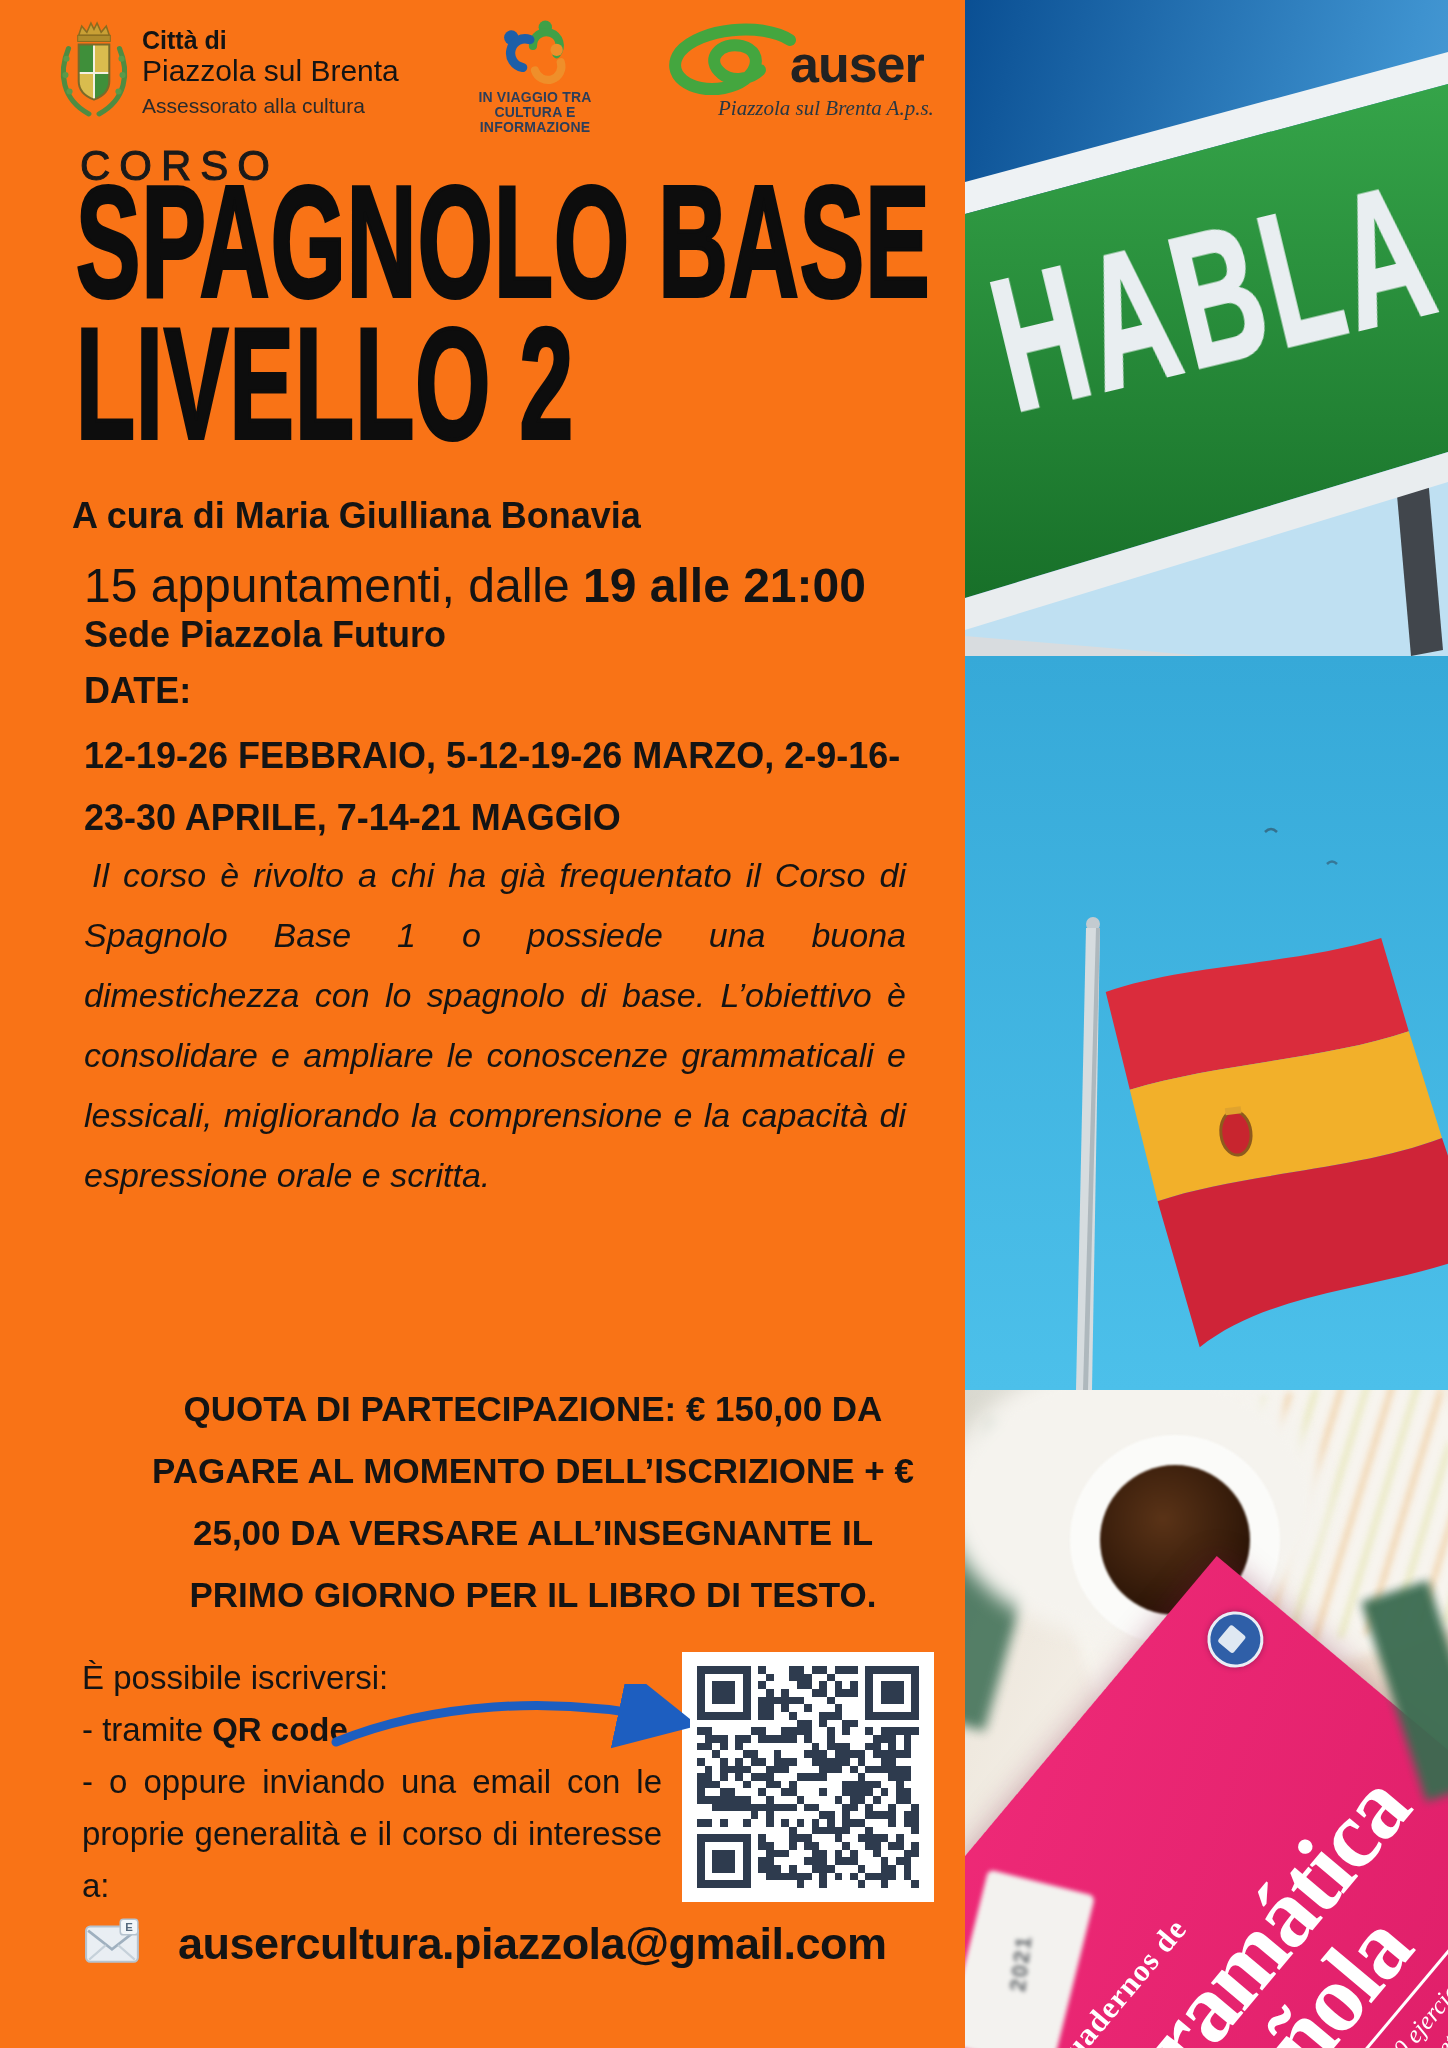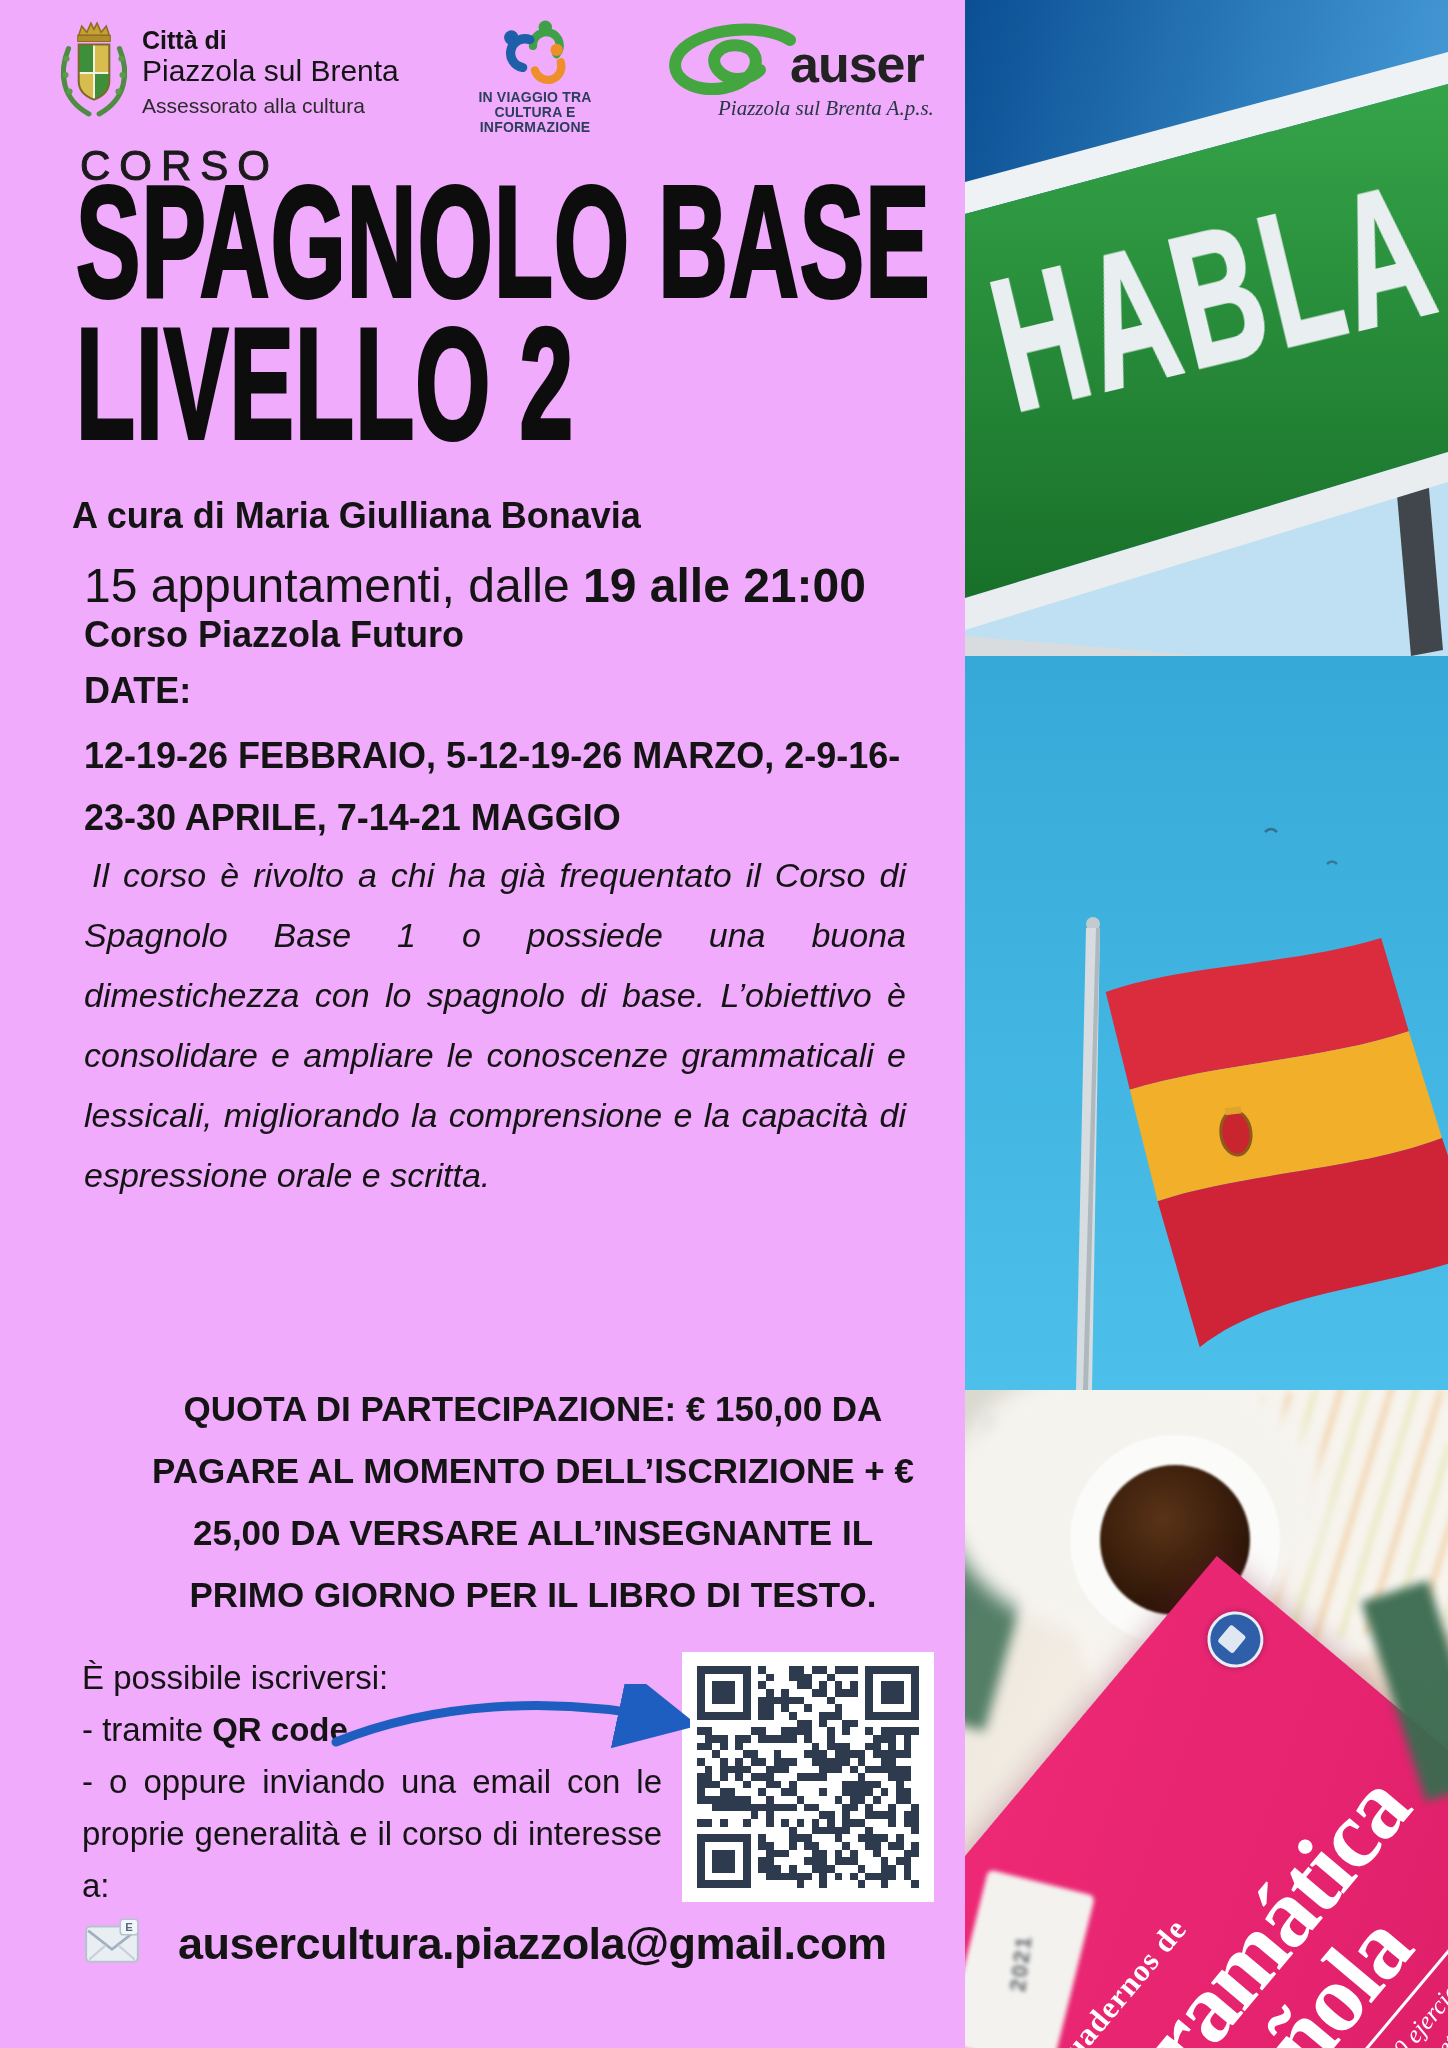--- a/index.html
+++ b/index.html
@@ -1,17 +1,17 @@
 <!DOCTYPE html>
 <html><head>
 <meta charset="utf-8">
 <style>
   html,body{margin:0;padding:0;width:1448px;height:2048px;overflow:hidden;
     font-family:"Liberation Sans","DejaVu Sans",sans-serif;background:#f0efed;color:#141414;}
-  .poster{position:relative;width:1448px;height:2048px;background:#f0abfc;overflow:hidden;}
+  .poster{position:relative;width:1448px;height:2048px;background:#f97316;overflow:hidden;}
   .abs{position:absolute;}
 
   
   .crest{left:56px;top:18px;width:76px;height:102px;}
   .muni{left:142px;top:26px;line-height:1.12;}
   .muni .l1{font-weight:bold;font-size:25px;}
   .muni .l2{font-weight:normal;font-size:30px;}
   .muni .l3{font-size:21px;margin-top:6px;color:#2b2b2b;}
   .viaggio{left:447px;top:18px;width:176px;text-align:center;}
   .viaggio .vicon{display:inline-block;width:66px;height:68px;}
@@ -161,21 +161,21 @@
   </div>
 
   <div class="abs kicker">CORSO</div>
   <div class="abs bigtitle">
     <div class="tl"><span>SPAGNOLO BASE</span></div>
     <div class="tl"><span>LIVELLO 2</span></div>
   </div>
 
   <div class="abs curator">A cura di Maria Giulliana Bonavia</div>
   <div class="abs sched"><span>15 appuntamenti, dalle </span><b>19 alle 21:00</b></div>
-  <div class="abs venue">Corso Piazzola Futuro</div>
+  <div class="abs venue">Sede Piazzola Futuro</div>
   <div class="abs dlabel">DATE:</div>
   <div class="abs dates">12-19-26 FEBBRAIO, 5-12-19-26 MARZO, 2-9-16-23-30 APRILE, 7-14-21 MAGGIO</div>
   <p class="abs desc">Il corso è rivolto a chi ha già frequentato il Corso di Spagnolo Base 1 o possiede una buona dimestichezza con lo spagnolo di base. L’obiettivo è consolidare e ampliare le conoscenze grammaticali e lessicali, migliorando la comprensione e la capacità di espressione orale e scritta.</p>
   <div class="abs fee">QUOTA DI PARTECIPAZIONE: € 150,00 DA PAGARE AL MOMENTO DELL’ISCRIZIONE + € 25,00 DA VERSARE ALL’INSEGNANTE IL PRIMO GIORNO PER IL LIBRO DI TESTO.</div>
 
   <div class="abs enroll">
     <div class="qr-panel">
       <svg viewBox="0 0 29 29" shape-rendering="crispEdges">
           <rect width="29" height="29" fill="#ffffff"></rect>
           <rect x="8" y="0" width="1" height="1" fill="#2e3b4e"></rect>

